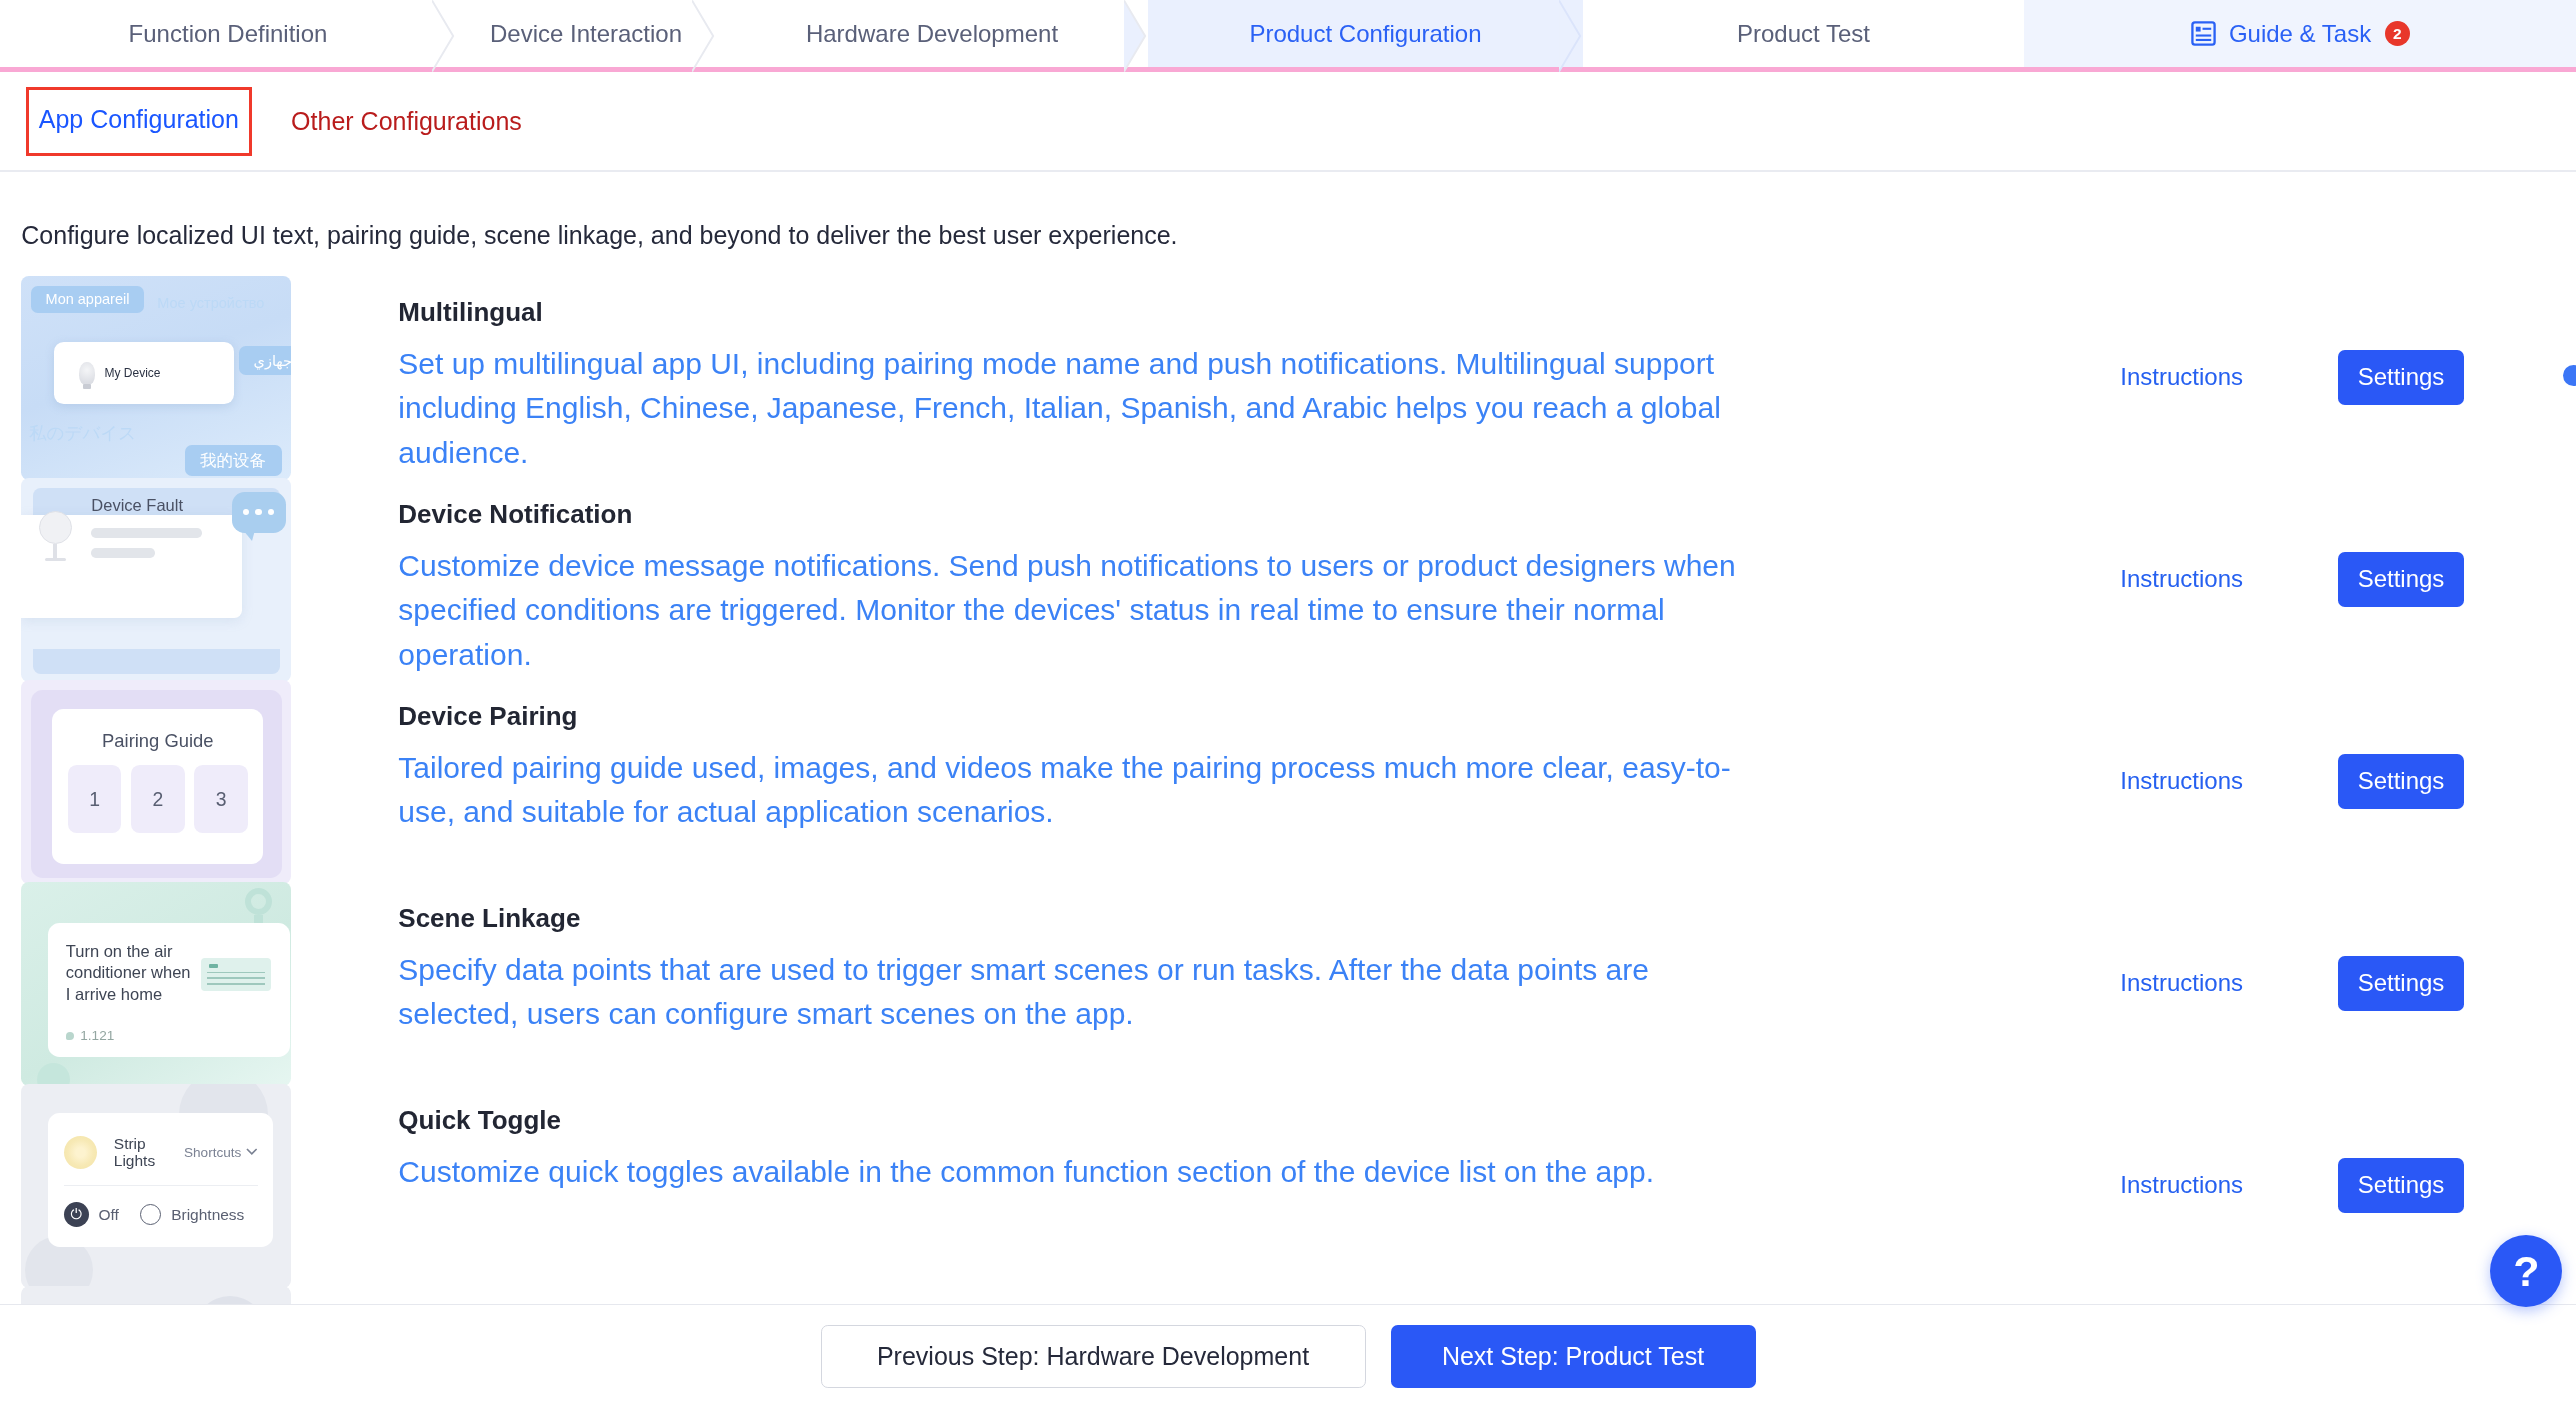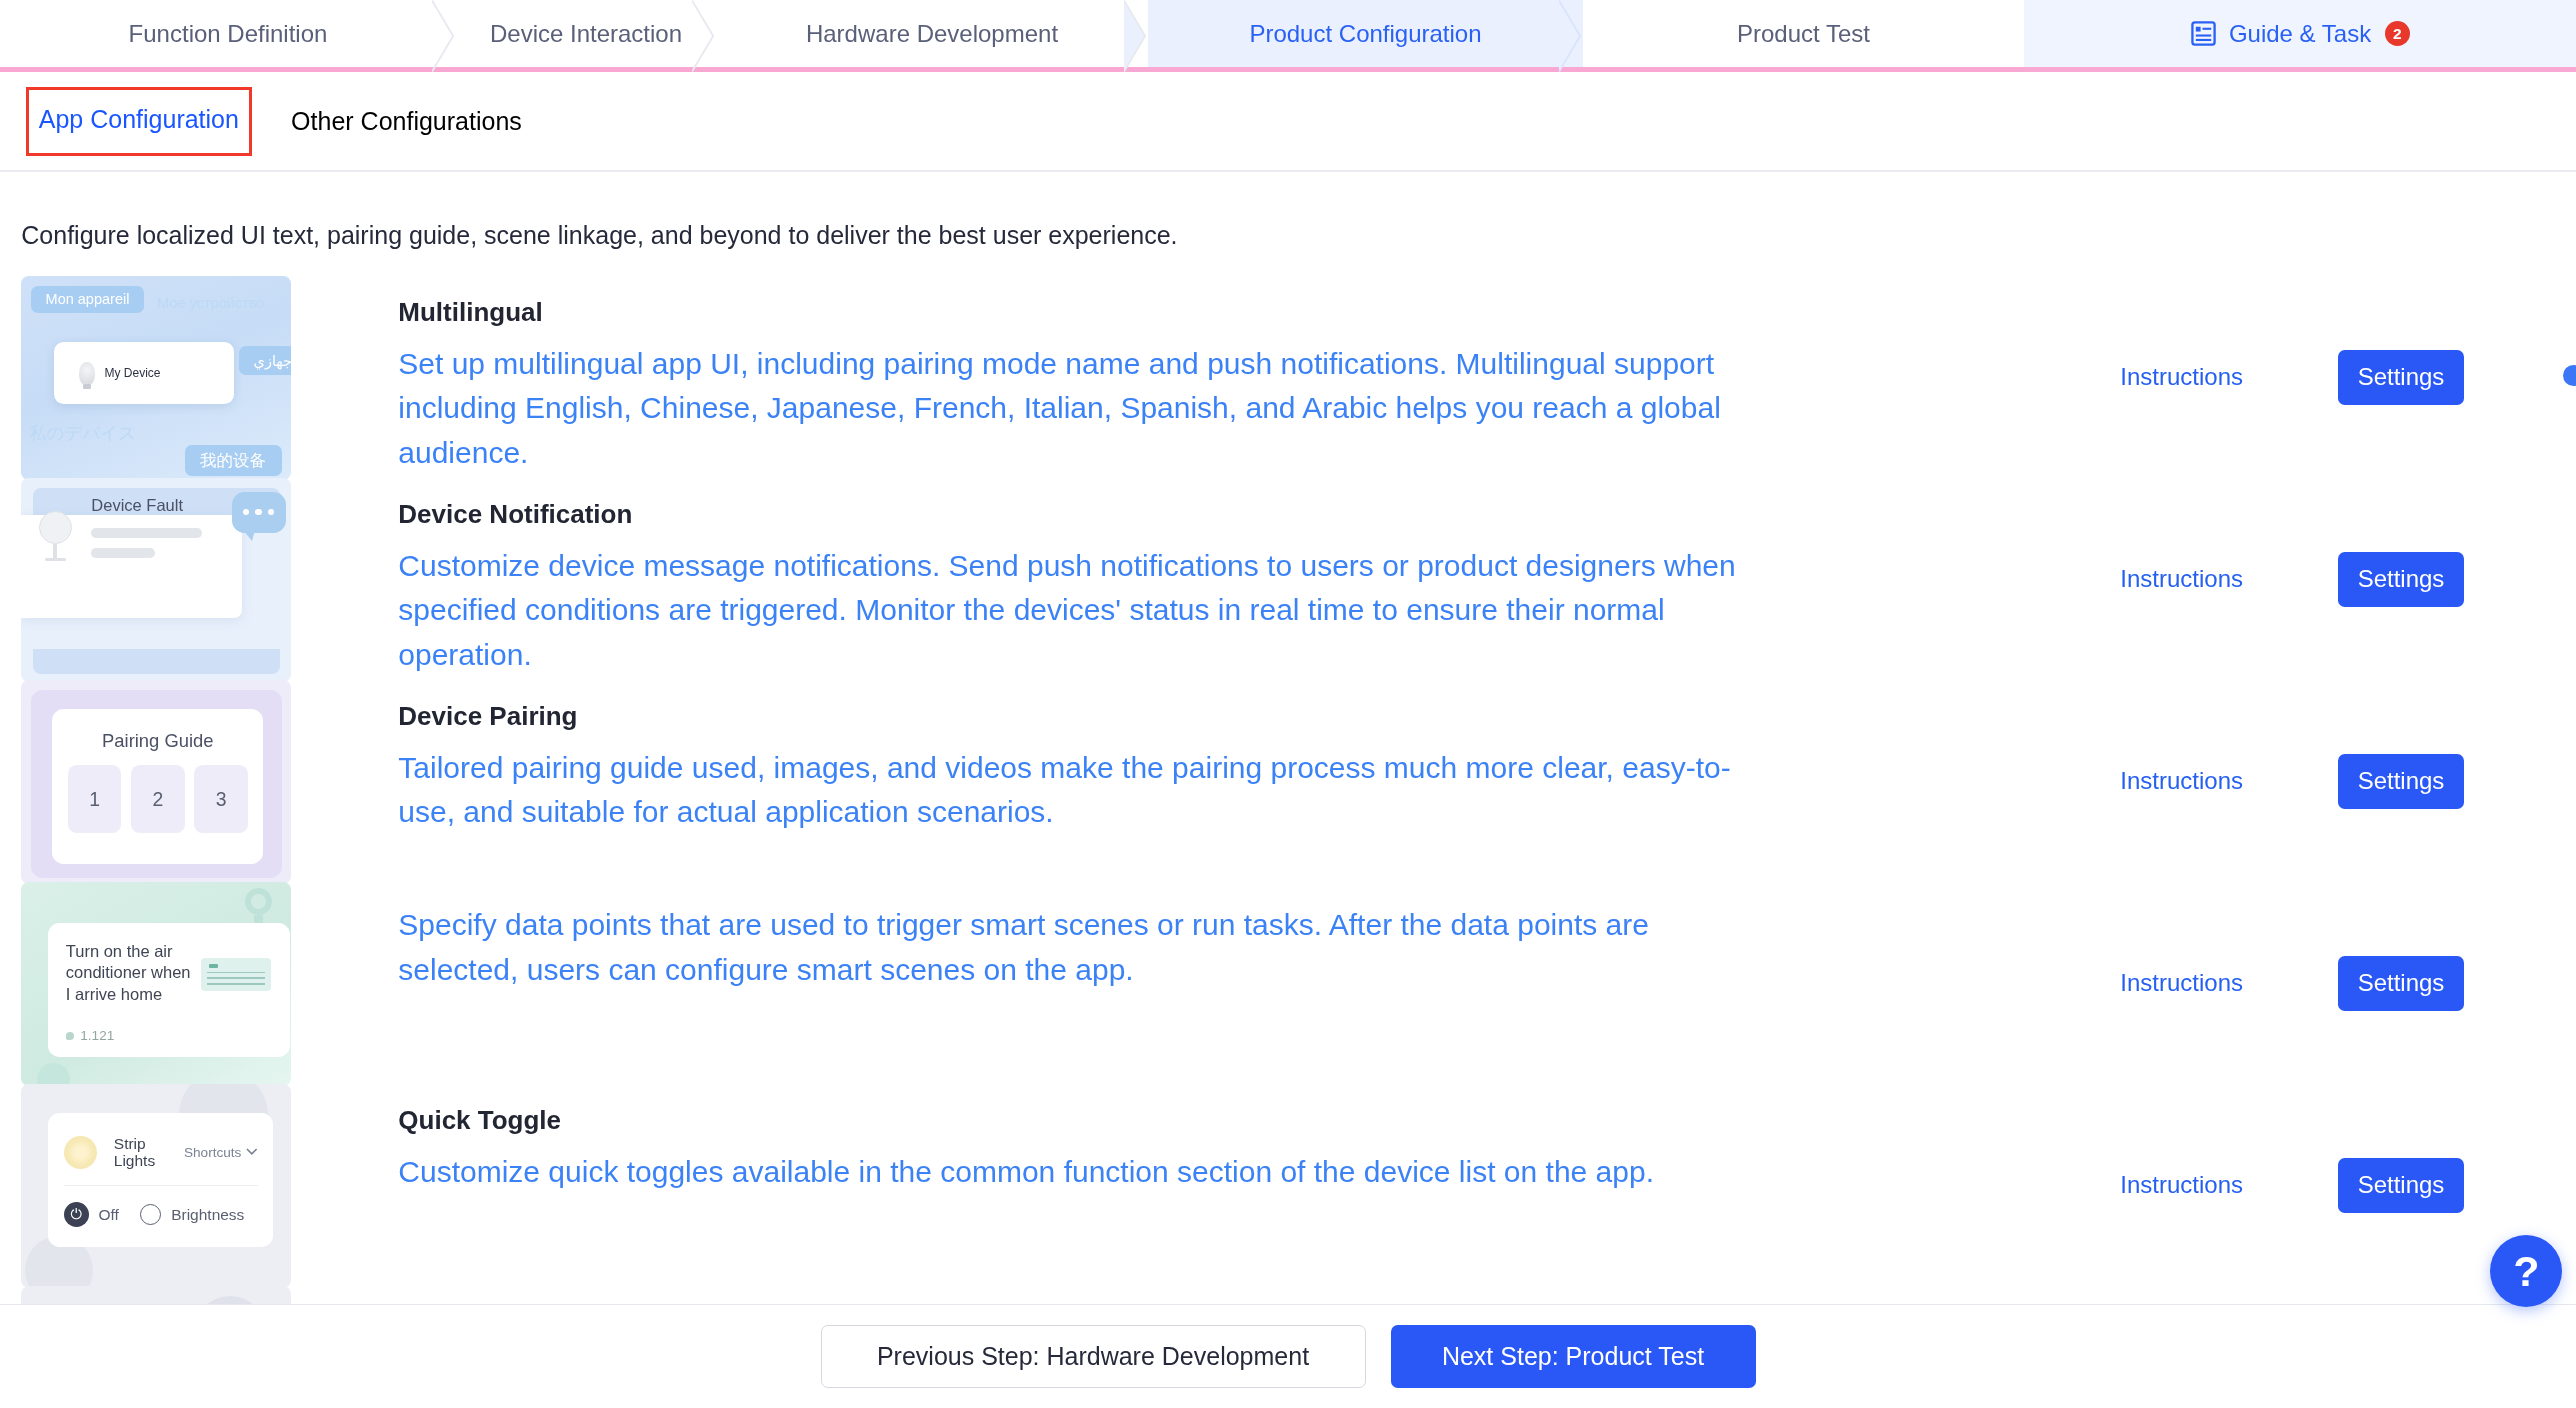--- a/index.html
+++ b/index.html
@@ -56,21 +56,21 @@
   .subtabs {
     position: absolute; left: 0; top: 72px;
     width: 2576px; height: 99px;
     background: #ffffff;
     display: flex; align-items: center;
     padding-left: 21.3px;
     gap: 0;
   }
   .subtab {
     font-size: 25px;
-    color: #000000;
+    color: #b91c1c;
     cursor: pointer;
     padding: 11.6px 17.5px;
     white-space: nowrap;
   }
   .subtab.active { color: #1a56ff; }
   .subtab.highlight {
     outline: 3.9px solid #f0392b;
     outline-offset: 0px;
     padding: 15.5px 9.7px 19.4px 9.7px;
     margin-left: 7.8px;
@@ -451,20 +451,21 @@
               <i class="l3"></i>
           </div>
           <div class="sl-like">
             <span class="sl-dot"></span>
             <span>1.121</span>
           </div>
         </div>
       </div>
     </div>
     <div class="card-body">
+      <div class="card-title">Scene Linkage</div>
       <div class="card-desc">Specify data points that are used to trigger smart scenes or run tasks. After the data points are selected, users can configure smart scenes on the app.</div>
     </div>
     <div class="card-actions">
       <span class="instructions-link">Instructions</span>
       <button class="settings-btn">Settings</button>
     </div>
   </div>
 
   <div class="card">
     <div class="thumb">

